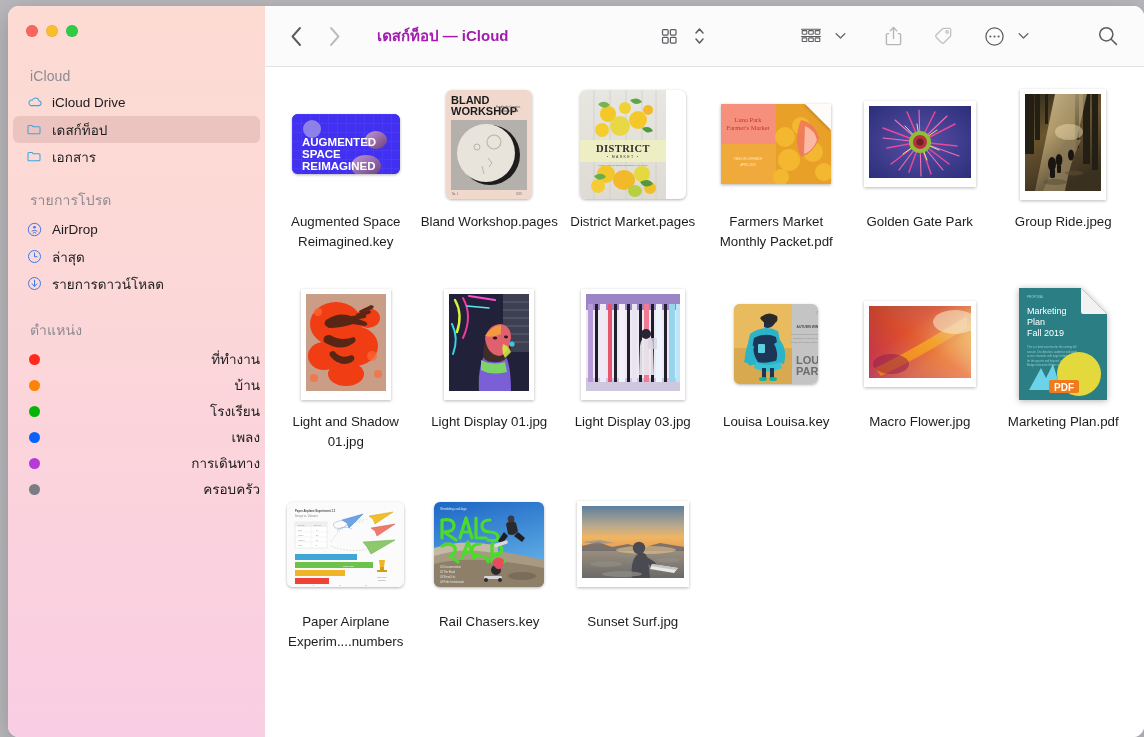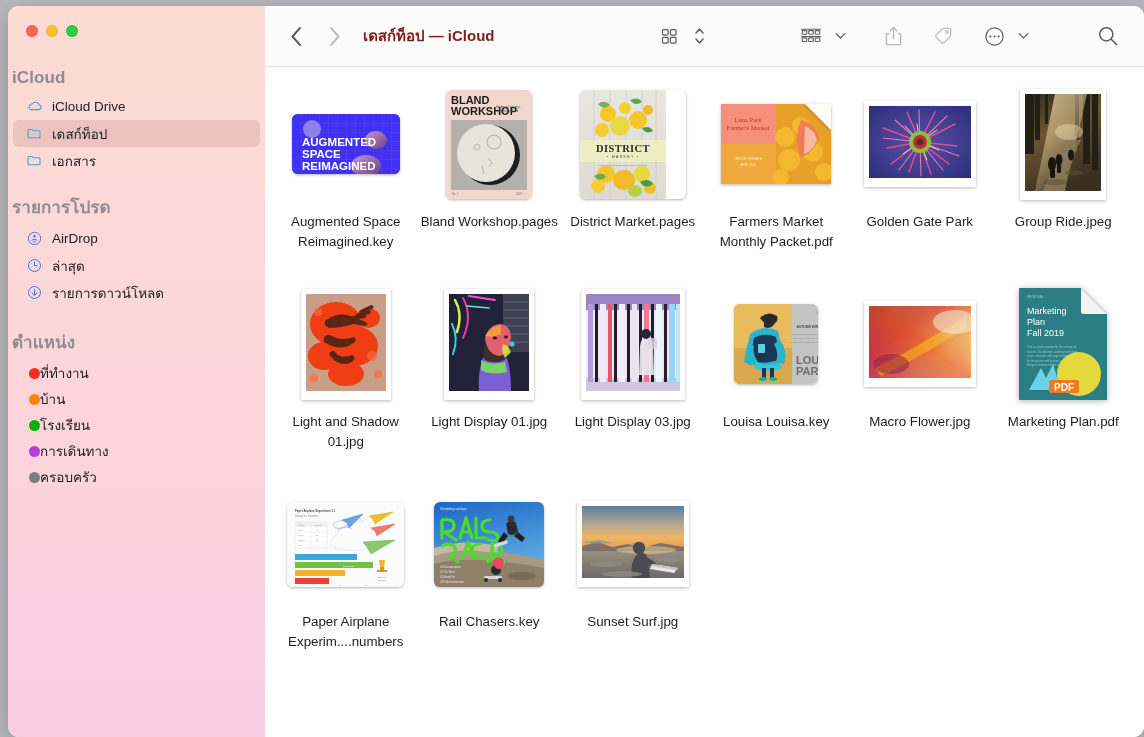--- a/index.html
+++ b/index.html
@@ -44,24 +44,24 @@
     border-radius: 50%;
     box-shadow: inset 0 0 0 0.5px rgba(0,0,0,0.09);
   }
   .light.red    { background: #f9655f; }
   .light.yellow { background: #f9bd2e; }
   .light.green  { background: #2ecb44; }
 
   .sb-scroll { padding-top: 62px; }
 
   .sb-header {
-    font-size: 17px;
-    font-weight: bold;
+    font-size: 14px;
+    font-weight: normal;
     color: #8e8a92;
-    padding: 0 0 5px 4px;
+    padding: 0 0 5px 22px;
     letter-spacing: 0.1px;
   }
   .sb-header.gap { margin-top: 19px; }
   .sb-header.gap2 { margin-top: 22px; }
   .sb-header.gap3 { margin-top: 7px; }
 
   .sb-row {
     height: 27px;
     display: flex;
     align-items: center;
@@ -83,21 +83,21 @@
     justify-content: center;
   }
   .sb-label { white-space: nowrap; }
 
   .dot {
     width: 11px; height: 11px;
     border-radius: 50%;
     flex: 0 0 11px;
     margin-left: 3px;
   }
-  .tag-row { gap: 0; height: 26px; }
+  .tag-row { gap: 0; height: 26px; justify-content: space-between; }
 
   
   .main {
     flex: 1;
     background: #ffffff;
     display: flex;
     flex-direction: column;
     min-width: 0;
   }
 
@@ -114,22 +114,22 @@
 
   .nav-arrows { display: flex; gap: 16px; align-items: center; }
   .navbtn {
     width: 22px; height: 26px;
     display: flex; align-items: center; justify-content: center;
   }
 
   .win-title {
     font-size: 15px;
     font-weight: bold;
-    color: #7f1d1d;
-    margin-left: 18px;
+    color: #a21caf;
+    margin-left: 32px;
     white-space: nowrap;
   }
 
   .tb-spacer { flex: 1; }
 
   .tb-group { display: flex; align-items: center; }
   .tb-btn {
     display: flex;
     align-items: center;
     justify-content: center;
@@ -287,20 +287,24 @@
         <span class="dot" style="background:#fc2b1e"></span>
         <span class="sb-label">ที่ทำงาน</span>
       </div>
       <div class="sb-row tag-row">
         <span class="dot" style="background:#fd8208"></span>
         <span class="sb-label">บ้าน</span>
       </div>
       <div class="sb-row tag-row">
         <span class="dot" style="background:#07b307"></span>
         <span class="sb-label">โรงเรียน</span>
+      </div>
+      <div class="sb-row tag-row">
+        <span class="dot" style="background:#0b62f5"></span>
+        <span class="sb-label">เพลง</span>
       </div>
       <div class="sb-row tag-row">
         <span class="dot" style="background:#b63bd6"></span>
         <span class="sb-label">การเดินทาง</span>
       </div>
       <div class="sb-row tag-row">
         <span class="dot" style="background:#7c7c83"></span>
         <span class="sb-label">ครอบครัว</span>
       </div>
 

